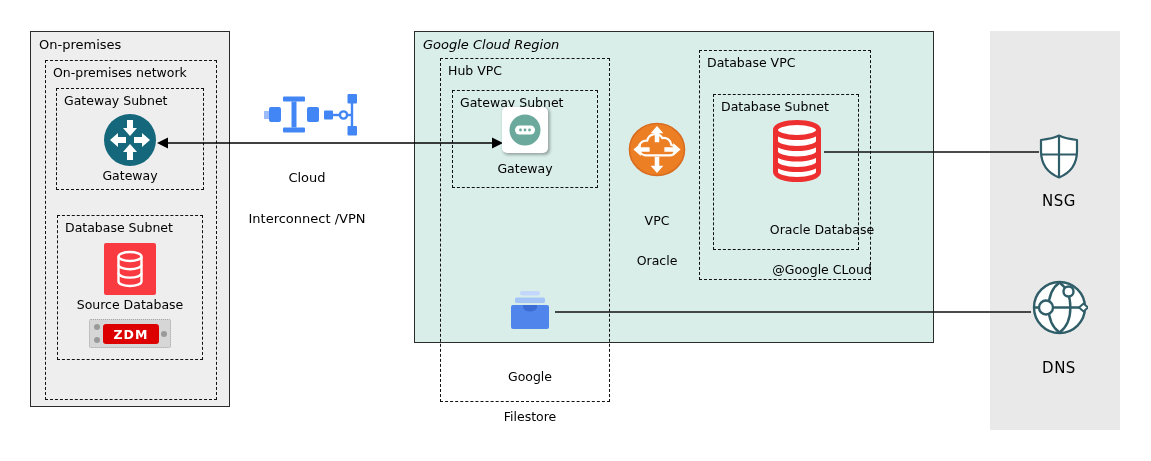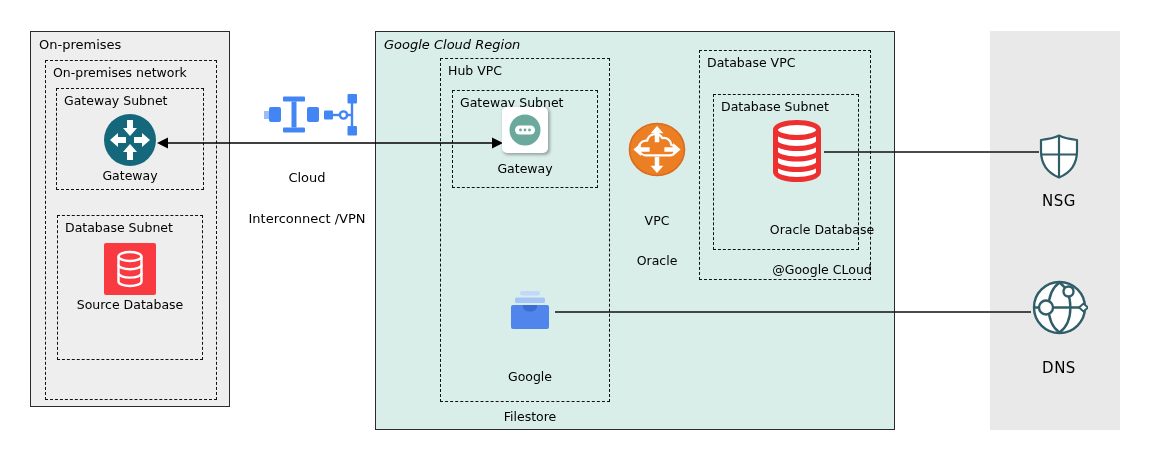--- a/index.html
+++ b/index.html
@@ -66,20 +66,26 @@
     <svg width="52" height="52" viewBox="0 0 52 52">
       <rect x="0" y="0" width="52" height="52" rx="2" style="fill:var(--red-square)"></rect>
       <path d="M14.5,13.5 v25 a11.5,4.5 0 0 0 23,0 v-25" fill="none" stroke="#fff" stroke-width="2.4"></path>
       <ellipse cx="26" cy="13.5" rx="11.5" ry="4.5" fill="none" stroke="#fff" stroke-width="2.4"></ellipse>
       <path d="M14.5,21.8 a11.5,4.5 0 0 0 23,0" fill="none" stroke="#fff" stroke-width="2.4"></path>
       <path d="M14.5,30.1 a11.5,4.5 0 0 0 23,0" fill="none" stroke="#fff" stroke-width="2.4"></path>
     </svg>
   </div>
   <div class="nodelabel" style="left:70px;top:297px;width:120px;">Source Database</div>
 
+  <div class="abs node zdm-box" style="left:89px;top:319px;width:82px;height:29px;">
+    <span class="zdm-dot" style="left:4px;top:4px;"></span>
+    <span class="zdm-dot" style="left:4px;bottom:4px;"></span>
+    <span class="zdm-dot" style="right:3px;top:11px;"></span>
+    <div class="zdm-pill">ZDM</div>
+  </div>
 
   <div class="abs node" style="left:264px;top:94px;width:96px;height:42px;">
     <svg width="96" height="42" viewBox="0 0 96 42">
 
       <rect x="0" y="17" width="5" height="8" style="fill:var(--blue-light)"></rect>
       <rect x="5" y="13" width="12" height="15" rx="2" style="fill:var(--blue)"></rect>
       <rect x="19" y="2.5" width="22" height="5" rx="1" style="fill:var(--blue)"></rect>
       <rect x="27.5" y="7.5" width="5" height="26" style="fill:var(--blue)"></rect>
       <rect x="19" y="33.5" width="22" height="5" rx="1" style="fill:var(--blue)"></rect>
       <rect x="43" y="13" width="12" height="15" rx="2" style="fill:var(--blue)"></rect>
@@ -91,21 +97,21 @@
       <line x1="88" y1="5" x2="88" y2="37" stroke="#4285f4" stroke-width="2.4"></line>
       <rect x="83.5" y="0" width="9.5" height="9.5" rx="1" style="fill:var(--blue)"></rect>
       <rect x="83.5" y="32" width="9.5" height="9.5" rx="1" style="fill:var(--blue)"></rect>
     </svg>
   </div>
   <div class="nodelabel" style="left:240px;top:146px;width:134px;font-size:13px;">
     <span>Cloud</span>
     <span>Interconnect /VPN</span>
   </div>
 
-  <div class="abs solidbox" style="left:375px;top:31px;width:520px;height:399px;background:var(--region-bg);">
+  <div class="abs solidbox" style="left:414px;top:31px;width:520px;height:312px;background:var(--region-bg);">
     <div class="box-title italic">Google Cloud Region</div>
   </div>
 
   <div class="abs dashedbox" style="left:440px;top:58px;width:170px;height:344px;padding-left:32px;">
     <div class="box-title small">Hub VPC</div>
   </div>
 
   <div class="abs dashedbox" style="left:452px;top:90px;width:146px;height:98px;">
     <div class="box-title small">Gateway Subnet</div>
   </div>

